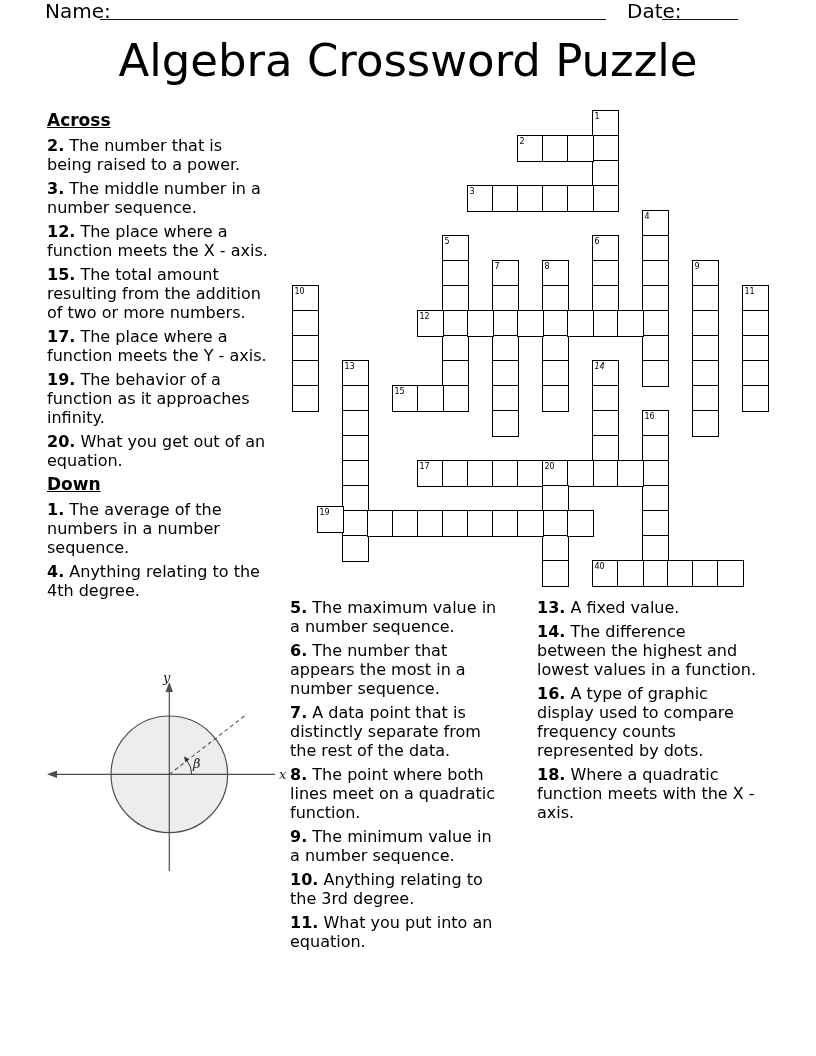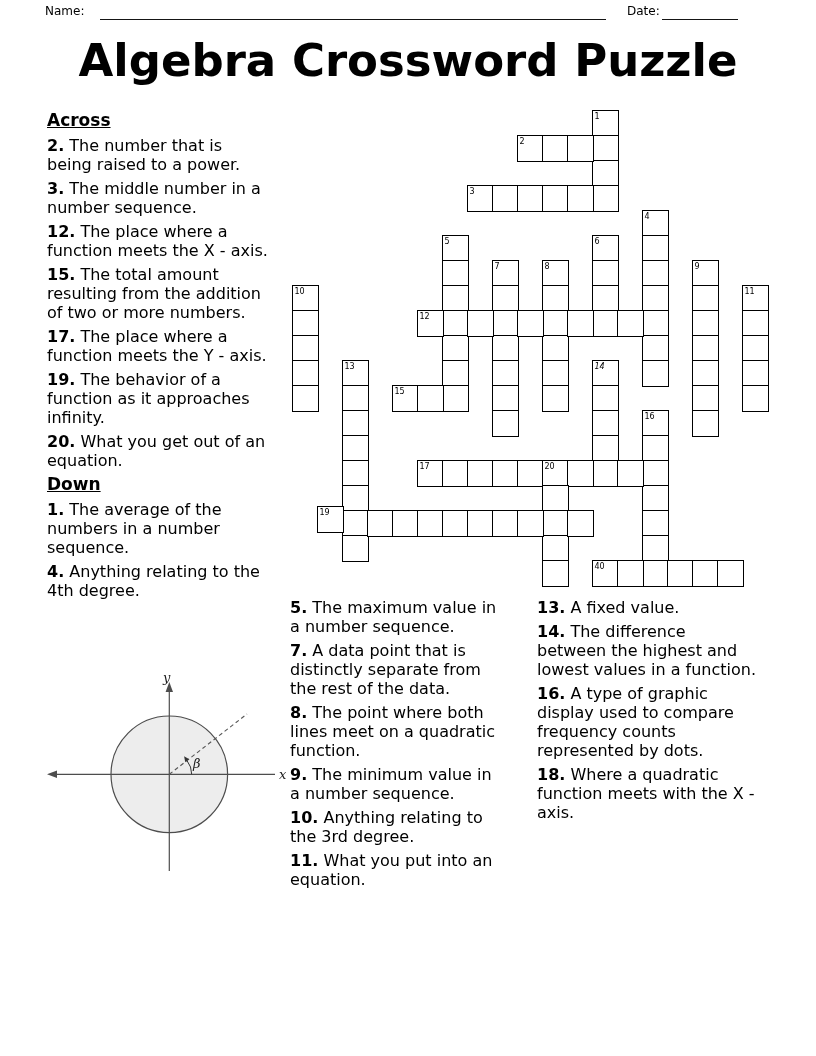--- a/index.html
+++ b/index.html
@@ -1,25 +1,25 @@
 <!DOCTYPE html>
 <html><head>
 <meta charset="utf-8">
 <style>
   html,body{margin:0;padding:0;background:#fff;}
   .page{position:relative;width:816px;height:1056px;background:#ffffff;
         font-family:"DejaVu Sans",sans-serif;color:#000;overflow:hidden;}
 
   
-  .hdr-label{position:absolute;font-size:12px;line-height:19px;}
+  .hdr-label{position:absolute;font-size:20px;line-height:19px;}
   .hdr-line{position:absolute;height:18px;border-bottom:1.6px solid #151515;}
 
   
   .title{position:absolute;left:0;top:34px;width:100%;text-align:center;
-         font-size:45px;line-height:54px;font-weight:bold;}
+         font-size:45px;line-height:54px;font-weight:normal;}
 
   
   .clue-block{position:absolute;font-size:16px;line-height:19px;}
   .clue-heading{font-weight:bold;text-decoration:underline;font-size:17px;
                 line-height:19px;margin:0 0 6px 0;}
   .clue-heading.second{margin-top:4px;}
   .clue{margin:0 0 5px 0;}
   .cnum{font-weight:bold;}
 
   
@@ -215,20 +215,21 @@
     <div class="clue-heading second">Down</div>
     <div id="down-clues-col1">
         <p class="clue"><b class="cnum">1.</b> The average of the numbers in a number sequence.</p>
         <p class="clue"><b class="cnum">4.</b> Anything relating to the 4th degree.</p>
       </div>
   </div>
 
   <div class="clue-block" style="left:290px;top:598px;width:207px;">
     <div id="down-clues-col2">
         <p class="clue"><b class="cnum">5.</b> The maximum value in a number sequence.</p>
+        <p class="clue"><b class="cnum">6.</b> The number that appears the most in a number sequence.</p>
         <p class="clue"><b class="cnum">7.</b> A data point that is distinctly separate from the rest of the data.</p>
         <p class="clue"><b class="cnum">8.</b> The point where both lines meet on a quadratic function.</p>
         <p class="clue"><b class="cnum">9.</b> The minimum value in a number sequence.</p>
         <p class="clue"><b class="cnum">10.</b> Anything relating to the 3rd degree.</p>
         <p class="clue"><b class="cnum">11.</b> What you put into an equation.</p>
       </div>
   </div>
 
   <div class="clue-block" style="left:537px;top:598px;width:222px;">
     <div id="down-clues-col3">

